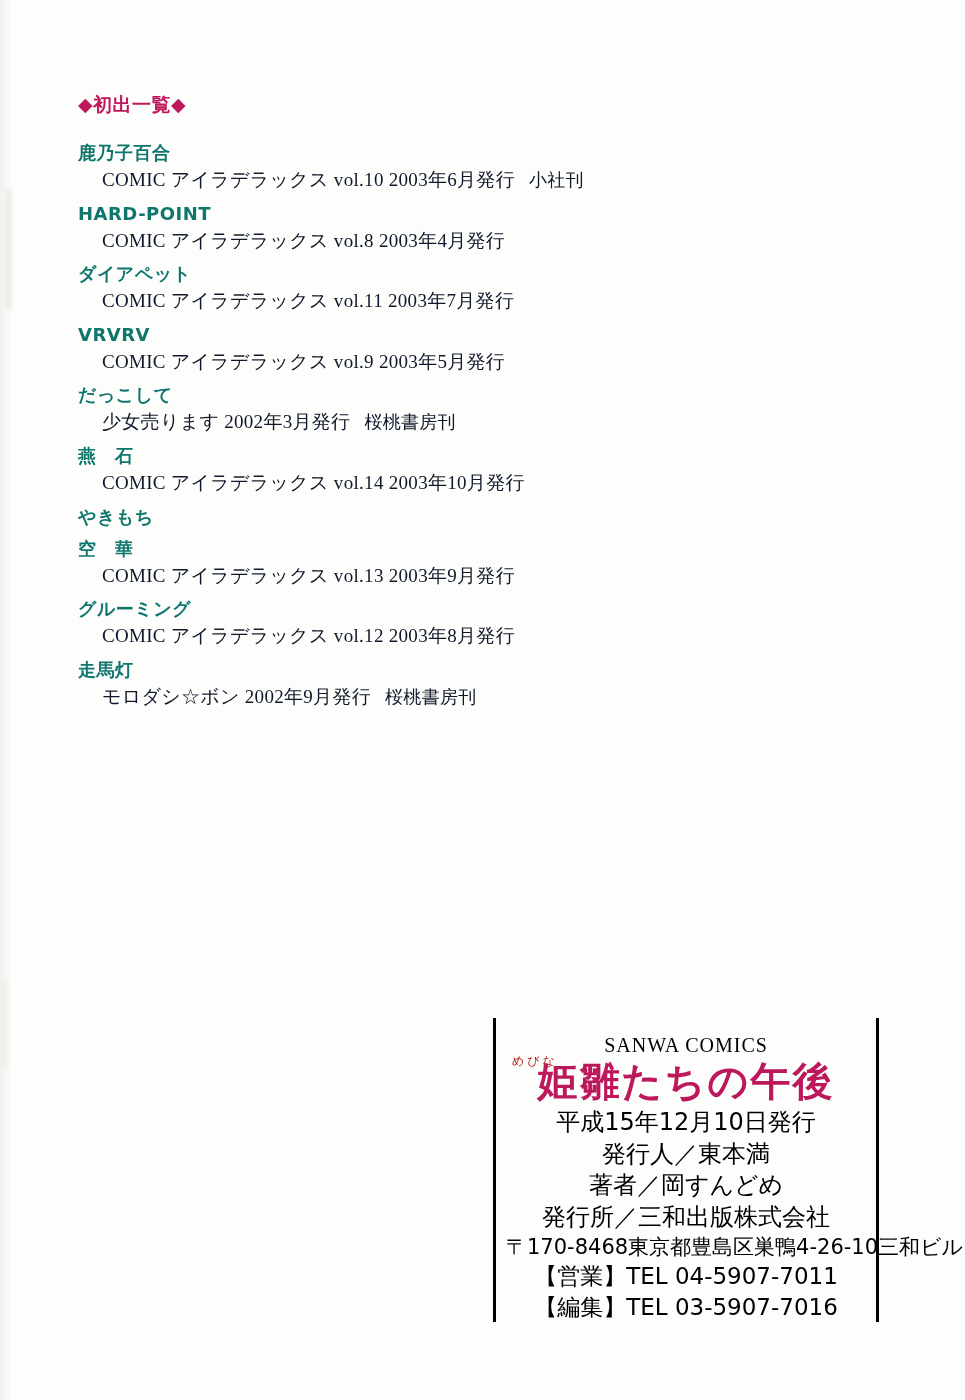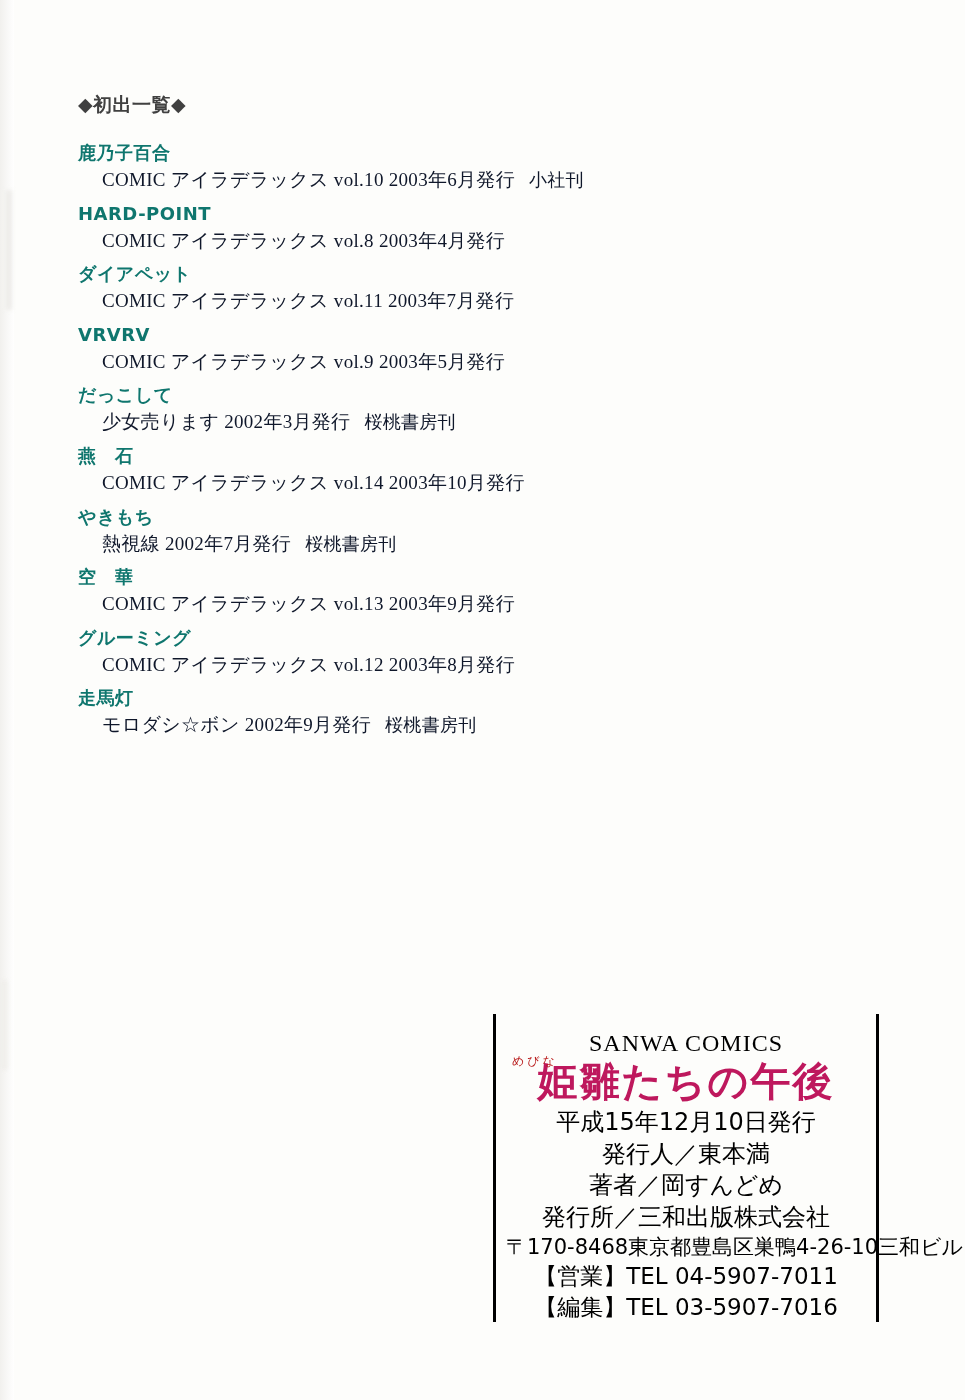--- a/index.html
+++ b/index.html
@@ -58,21 +58,21 @@
     left: 78px;
     top: 92px;
     width: 700px;
   }
   .credits-heading {
     font-family: "DejaVu Sans", sans-serif;
     font-size: 19px;
     font-weight: 700;
     letter-spacing: 0.5px;
     margin-bottom: 22px;
-    color: #404040;
+    color: #be185d;
     white-space: nowrap;
   }
   .entry {
     margin-bottom: 6px;
   }
   .entry-title {
     font-family: "DejaVu Sans", sans-serif;
     font-size: 18px;
     font-weight: 700;
     color: #0f766e;
@@ -99,21 +99,21 @@
     right: 86px;
     bottom: 78px;
     width: 360px;
     text-align: center;
     border-left: 3px solid #000;
     border-right: 3px solid #000;
     padding: 0 10px;
   }
   .colophon-series {
     font-family: "Liberation Serif", serif;
-    font-size: 24px;
+    font-size: 20px;
     letter-spacing: 1px;
     color: #000;
     margin-bottom: 2px;
     margin-top: 16px;
   }
   .colophon-title-wrap {
     position: relative;
     margin-bottom: 4px;
   }
   .colophon-ruby {
@@ -185,21 +185,20 @@
     <div class="entry-source"><span class="src">少女売ります 2002年3月発行</span><span class="pub">桜桃書房刊</span></div>
   </div>
 
   <div class="entry">
     <div class="entry-title">燕　石</div>
     <div class="entry-source"><span class="src">COMIC アイラデラックス vol.14 2003年10月発行</span><span class="pub"></span></div>
   </div>
 
   <div class="entry">
     <div class="entry-title">やきもち</div>
-    <div class="entry-source"><span class="src">熱視線 2002年7月発行</span><span class="pub">桜桃書房刊</span></div>
   </div>
 
   <div class="entry">
     <div class="entry-title">空　華</div>
     <div class="entry-source"><span class="src">COMIC アイラデラックス vol.13 2003年9月発行</span><span class="pub"></span></div>
   </div>
 
   <div class="entry">
     <div class="entry-title">グルーミング</div>
     <div class="entry-source"><span class="src">COMIC アイラデラックス vol.12 2003年8月発行</span><span class="pub"></span></div>

